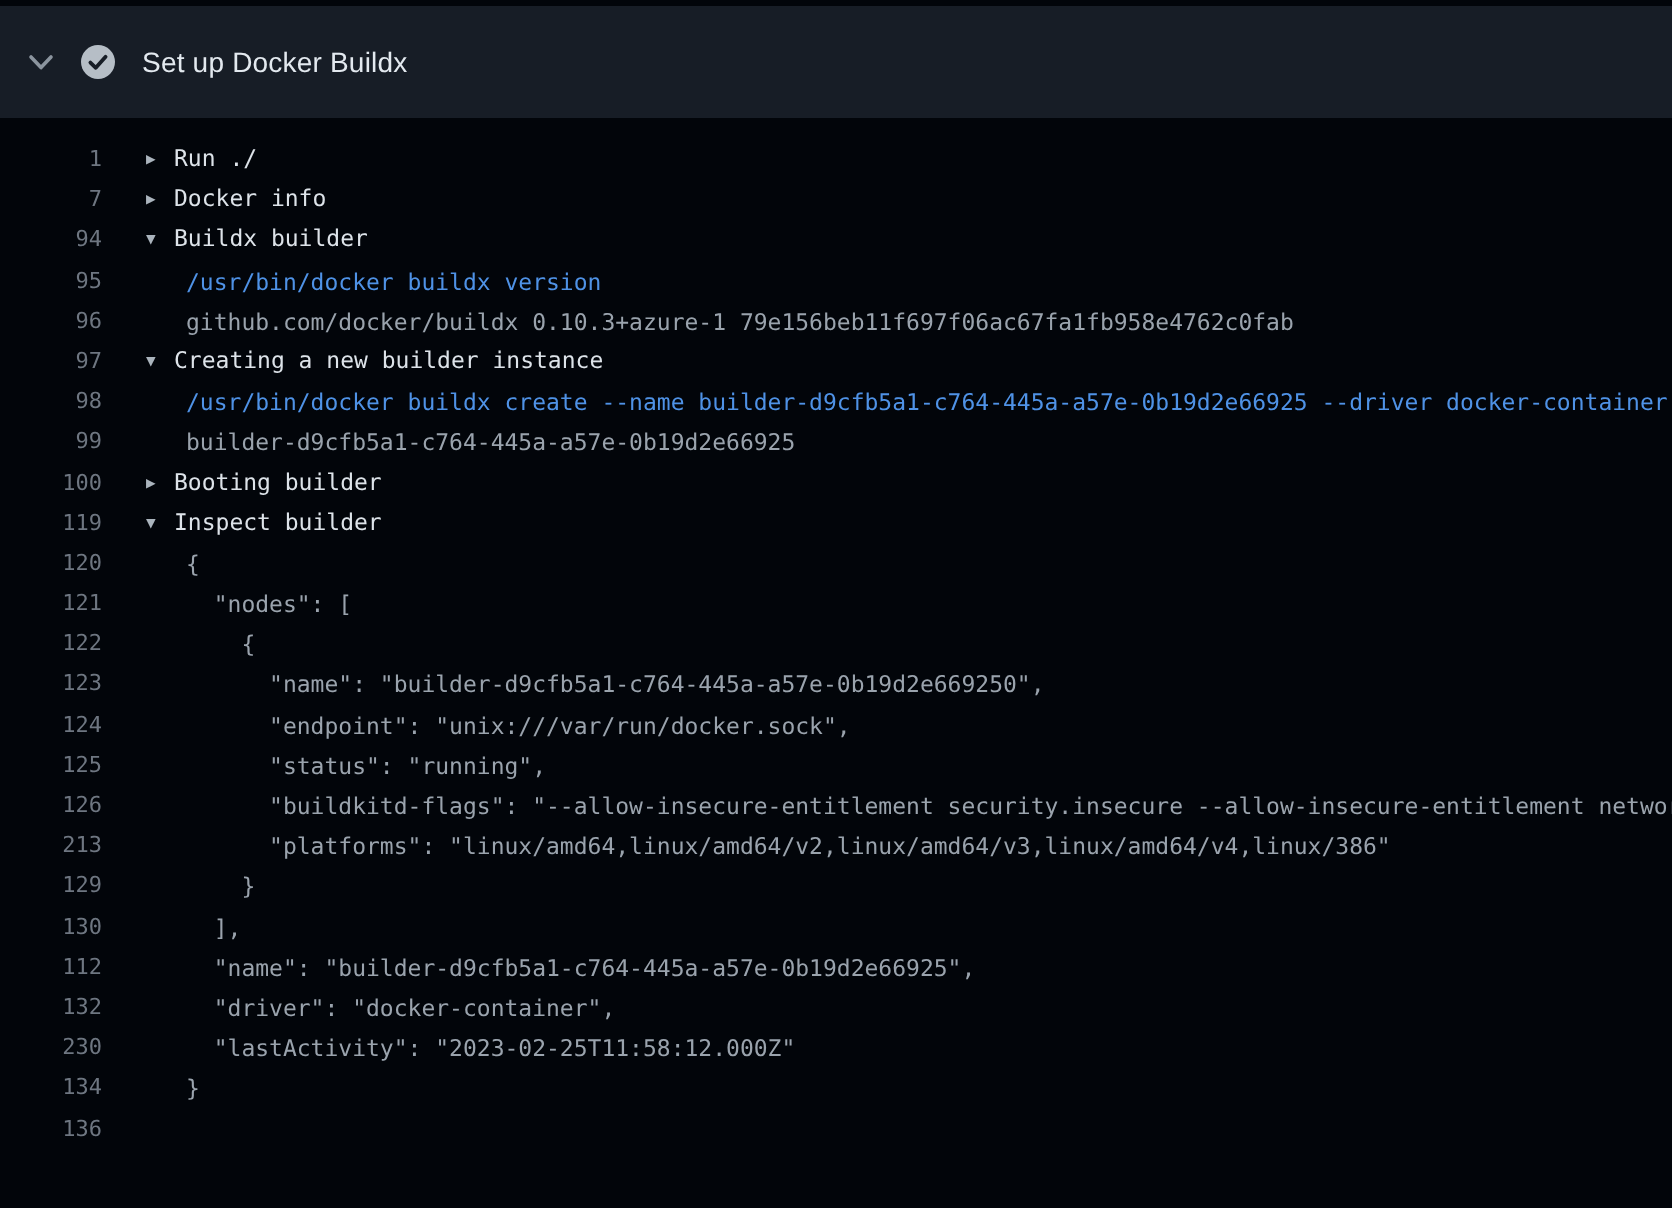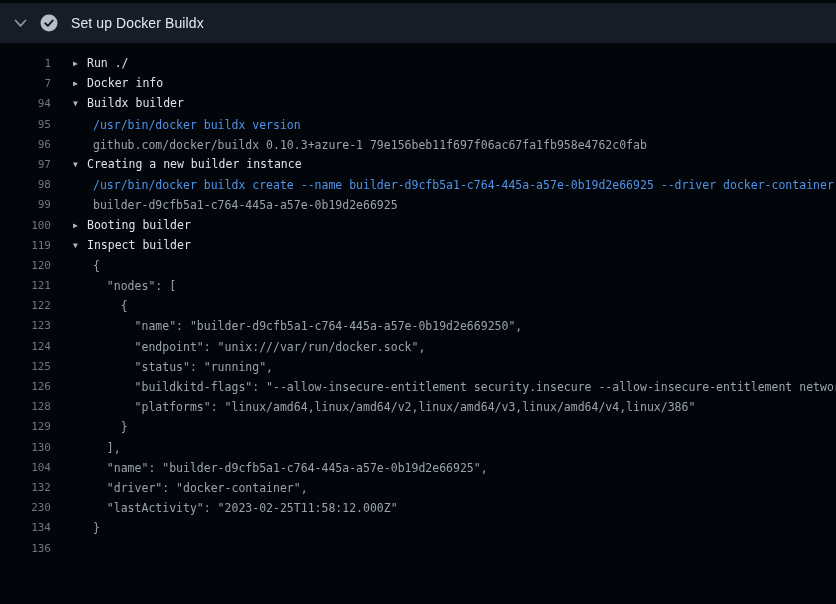--- a/index.html
+++ b/index.html
@@ -3,21 +3,21 @@
 <meta charset="utf-8">
 <style>
   * { margin: 0; padding: 0; box-sizing: border-box; }
   html, body { width: 836px; height: 604px; overflow: hidden; }
   body {
     background: #02050a;
     font-family: "DejaVu Sans Mono", monospace;
   }
   .step-header {
     margin-top: 3px;
-    height: 40px;
+    height: 56px;
     background: #171d26;
     display: flex;
     align-items: center;
     padding-left: 14px;
     cursor: pointer;
   }
   .chev { width: 13px; height: 9px; flex-shrink: 0; }
   .status { width: 18px; height: 18px; margin-left: 13px; flex-shrink: 0; }
   .step-title {
     margin-left: 13px;
@@ -84,21 +84,21 @@
     <div class="row"><span class="num">99</span><span class="content out">builder-d9cfb5a1-c764-445a-a57e-0b19d2e66925</span></div>
     <div class="row"><span class="num">100</span><span class="content group"><span class="marker">▶</span><span class="group-label">Booting builder</span></span></div>
     <div class="row"><span class="num">119</span><span class="content group"><span class="marker">▼</span><span class="group-label">Inspect builder</span></span></div>
     <div class="row"><span class="num">120</span><span class="content out">{</span></div>
     <div class="row"><span class="num">121</span><span class="content out">  "nodes": [</span></div>
     <div class="row"><span class="num">122</span><span class="content out">    {</span></div>
     <div class="row"><span class="num">123</span><span class="content out">      "name": "builder-d9cfb5a1-c764-445a-a57e-0b19d2e669250",</span></div>
     <div class="row"><span class="num">124</span><span class="content out">      "endpoint": "unix:///var/run/docker.sock",</span></div>
     <div class="row"><span class="num">125</span><span class="content out">      "status": "running",</span></div>
     <div class="row"><span class="num">126</span><span class="content out">      "buildkitd-flags": "--allow-insecure-entitlement security.insecure --allow-insecure-entitlement network.host",</span></div>
-    <div class="row"><span class="num">128</span><span class="content out">      "platforms": "linux/amd64,linux/amd64/v2,linux/amd64/v3,linux/amd64/v4,linux/386"</span></div>
+    <div class="row"><span class="num">213</span><span class="content out">      "platforms": "linux/amd64,linux/amd64/v2,linux/amd64/v3,linux/amd64/v4,linux/386"</span></div>
     <div class="row"><span class="num">129</span><span class="content out">    }</span></div>
     <div class="row"><span class="num">130</span><span class="content out">  ],</span></div>
-    <div class="row"><span class="num">104</span><span class="content out">  "name": "builder-d9cfb5a1-c764-445a-a57e-0b19d2e66925",</span></div>
+    <div class="row"><span class="num">112</span><span class="content out">  "name": "builder-d9cfb5a1-c764-445a-a57e-0b19d2e66925",</span></div>
     <div class="row"><span class="num">132</span><span class="content out">  "driver": "docker-container",</span></div>
     <div class="row"><span class="num">230</span><span class="content out">  "lastActivity": "2023-02-25T11:58:12.000Z"</span></div>
     <div class="row"><span class="num">134</span><span class="content out">}</span></div>
     <div class="row"><span class="num">136</span></div>
   </div>
 
 </body></html>

